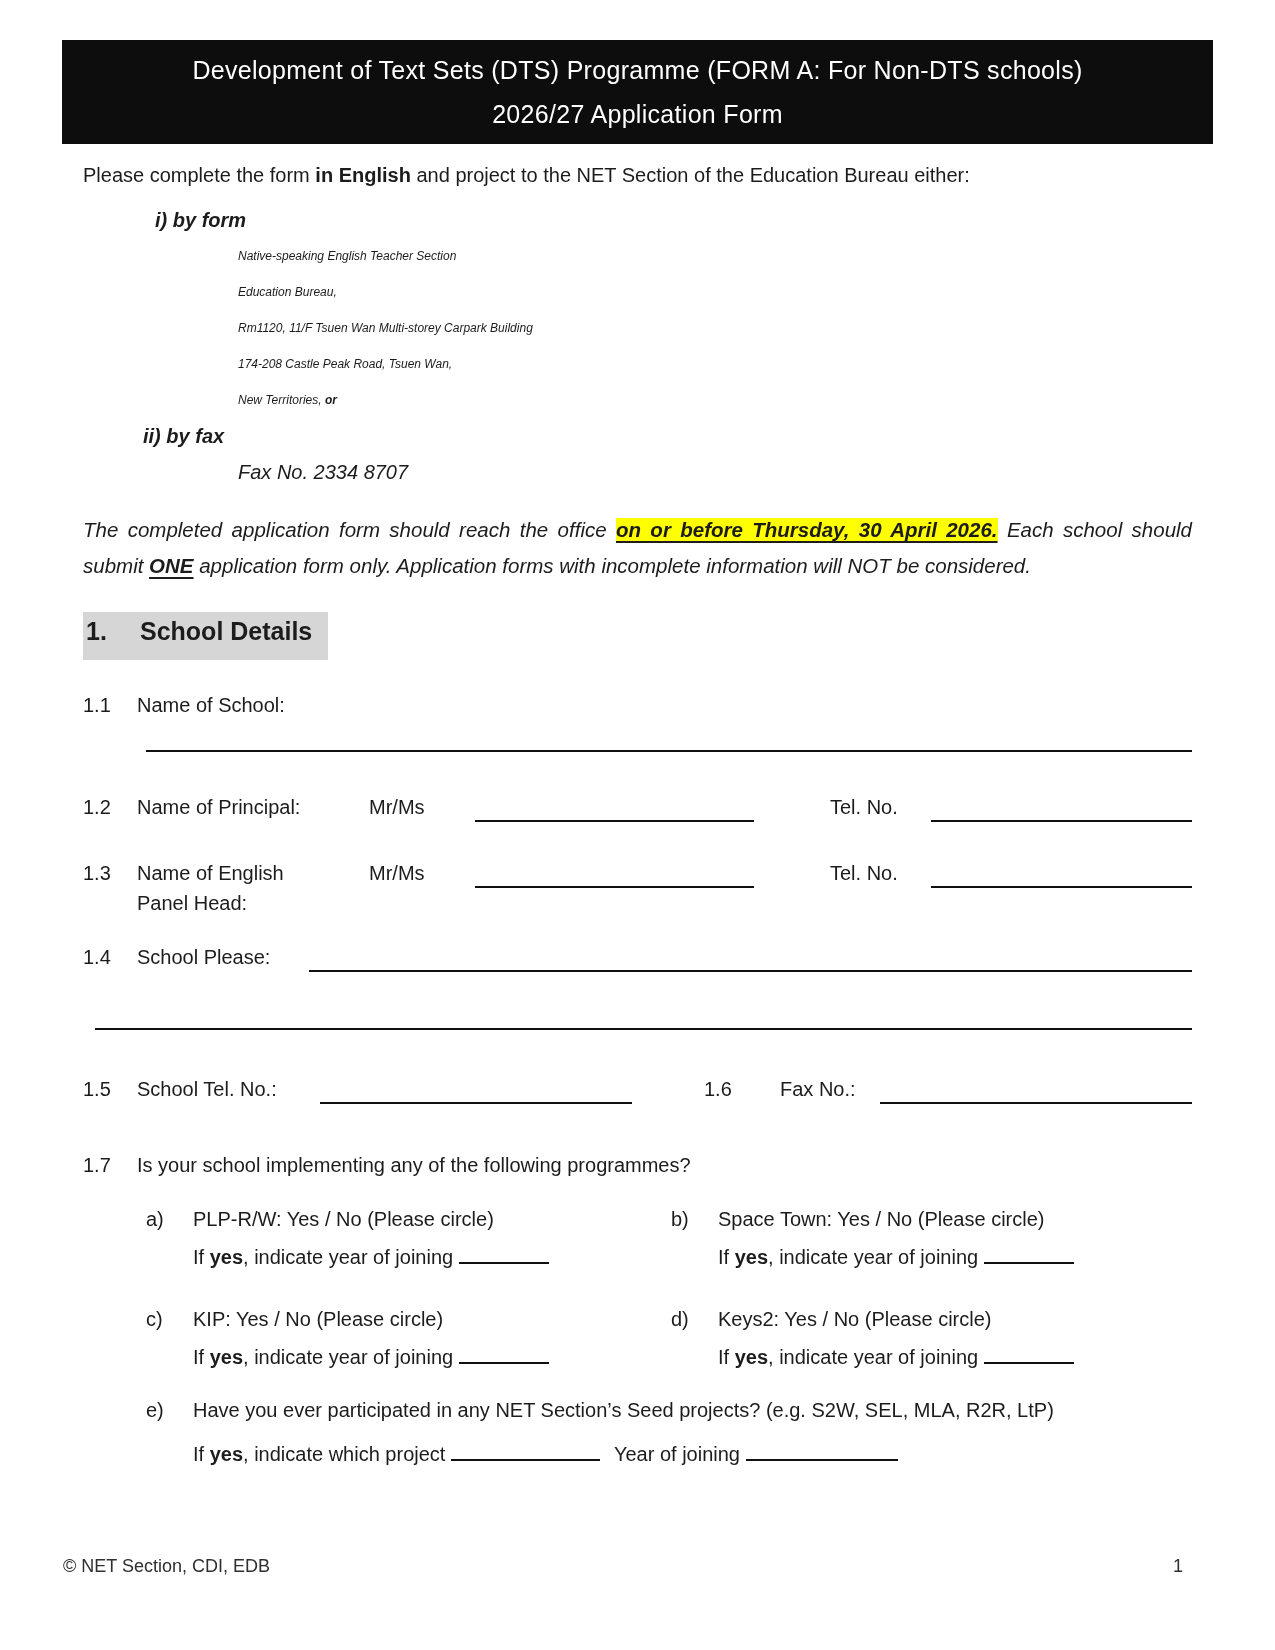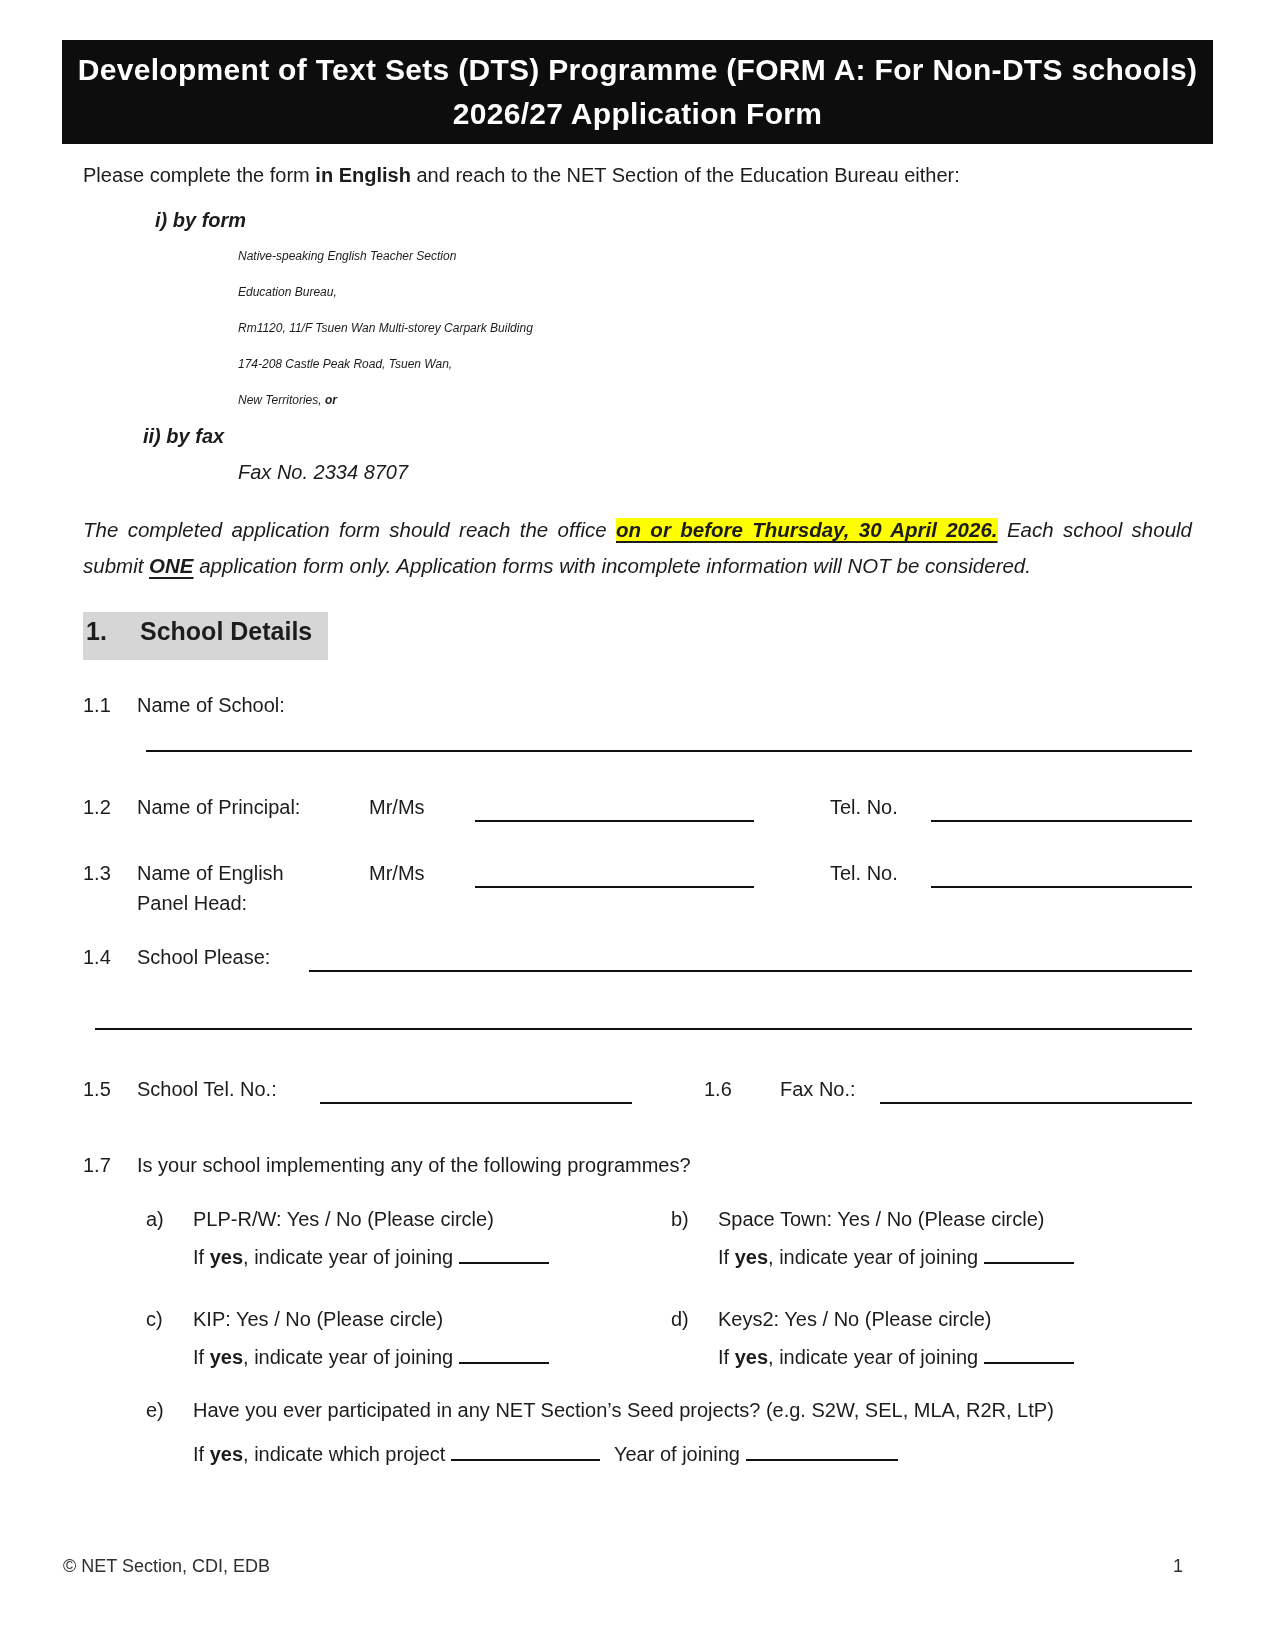--- a/index.html
+++ b/index.html
@@ -19,22 +19,22 @@
   }
   
   .header-bar{
     margin:40px 62px 0 62px;
     background:var(--header-bg,#0d0d0d);
     color:#ffffff;
     text-align:center;
     padding:8px 10px;
   }
   .title-line{
-    font-size:30px;
-    font-weight:bold;
+    font-size:25px;
+    font-weight:normal;
     line-height:44px;
     letter-spacing:.3px;
   }
   
   .content{padding:0 83px;}
   .intro{
     margin:16px 0 0 0;
     font-size:20px;
     line-height:30px;
   }
@@ -148,21 +148,21 @@
 
 <div class="page">
 
   <div class="header-bar">
     <div class="title-line">Development of Text Sets (DTS) Programme (FORM A: For Non-DTS schools)</div>
     <div class="title-line">2026/27 Application Form</div>
   </div>
 
   <div class="content">
 
-    <p class="intro"><span>Please complete the form </span><b>in English</b><span> and reach to the NET Section of the Education Bureau either:</span></p>
+    <p class="intro"><span>Please complete the form </span><b>in English</b><span> and project to the NET Section of the Education Bureau either:</span></p>
 
     <div class="bypost">i) by form</div>
 
     <div class="address">
       <div class="addr-line">Native-speaking English Teacher Section</div>
       <div class="addr-line">Education Bureau,</div>
       <div class="addr-line">Rm1120, 11/F Tsuen Wan Multi-storey Carpark Building</div>
       <div class="addr-line">174-208 Castle Peak Road, Tsuen Wan,</div>
       <div class="addr-line"><span>New Territories, </span><b>or</b></div>
     </div>

